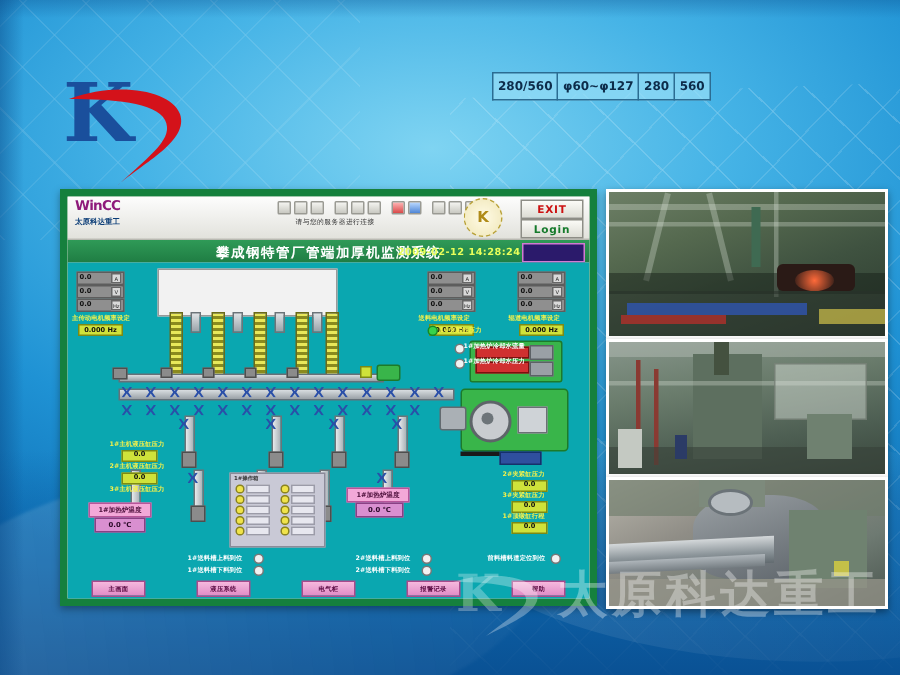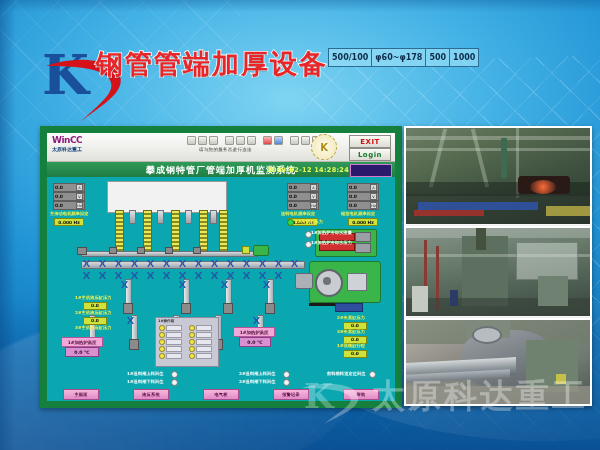--- a/index.html
+++ b/index.html
@@ -50,21 +50,21 @@
   
   .spec{position:absolute;left:328px;top:48px;border-collapse:collapse;
     background:rgba(150,222,246,.72);}
   .spec td{border:1px solid #2b6c92;color:#0d2c4a;font-size:8px;font-weight:bold;
     text-align:center;padding:4px 3px;white-space:nowrap;}
   .spec tr.head td{font-size:8px;letter-spacing:1px;}
   .spec .c0{width:48px;}.spec .c1{width:66px;}.spec .c2{width:56px;}.spec .c3{width:54px;}
 
   
   .hmi{position:absolute;left:40px;top:126px;width:348px;height:268px;
-    background:#e9e9e3;border:7px solid #15803d;box-shadow:0 2px 5px rgba(0,0,0,.35);overflow:hidden;}
+    background:#e9e9e3;border:5px solid #15803d;box-shadow:0 2px 5px rgba(0,0,0,.35);overflow:hidden;}
   .hmi-chrome{height:28px;background:linear-gradient(#fdfdfd,#e2e2dc);border-bottom:1px solid #b9b9b2;position:relative;}
   .wincc{position:absolute;left:5px;top:2px;font-size:9px;font-weight:bold;color:#8e1a7b;
     font-family:"DejaVu Sans",sans-serif;letter-spacing:-.5px;}
   .wincc small{display:block;font-size:5px;color:#0b3d77;letter-spacing:0;margin-top:1px;}
   .tb{position:absolute;left:140px;top:3px;display:flex;gap:2px;align-items:center;}
   .tb i{display:block;width:7px;height:7px;background:linear-gradient(#f4f4f0,#c9c9c2);
     border:1px solid #9a9a93;border-radius:1px;}
   .tb i.sep{background:none;border:none;width:3px;}
   .tb i.r{background:linear-gradient(#ffb4b4,#d94a4a);}
   .tb i.b{background:linear-gradient(#b9d8ff,#4f86d6);}
@@ -158,29 +158,28 @@
   <div class="bg-swoosh2"></div>
   <div class="edge-l"></div>
   <div class="edge-t"></div>
 
   <div class="logo-mark">
     <div class="logo-k">K</div>
     <svg class="logo-swoosh" viewBox="0 0 88 74">
       <path d="M2 16 C34 4 70 10 76 26 C82 44 52 58 34 74 C58 52 72 42 66 30 C60 18 30 16 2 16 Z" fill="#d4121a"></path>
     </svg>
   </div>
-  <div class="title-cn">钢管管端加厚设备</div>
 
   <table class="spec">
     <tbody>
     <tr>
-      <td>500/100</td>
-      <td>φ60~φ178</td>
-      <td>500</td>
-      <td>1000</td>
+      <td>280/560</td>
+      <td>φ60~φ127</td>
+      <td>280</td>
+      <td>560</td>
     </tr>
   </tbody>
     </table>
 
   <div class="hmi">
 
     <div class="hmi-chrome">
       <div class="wincc">
         <span>WinCC</span>
         <small>太原科达重工</small>

